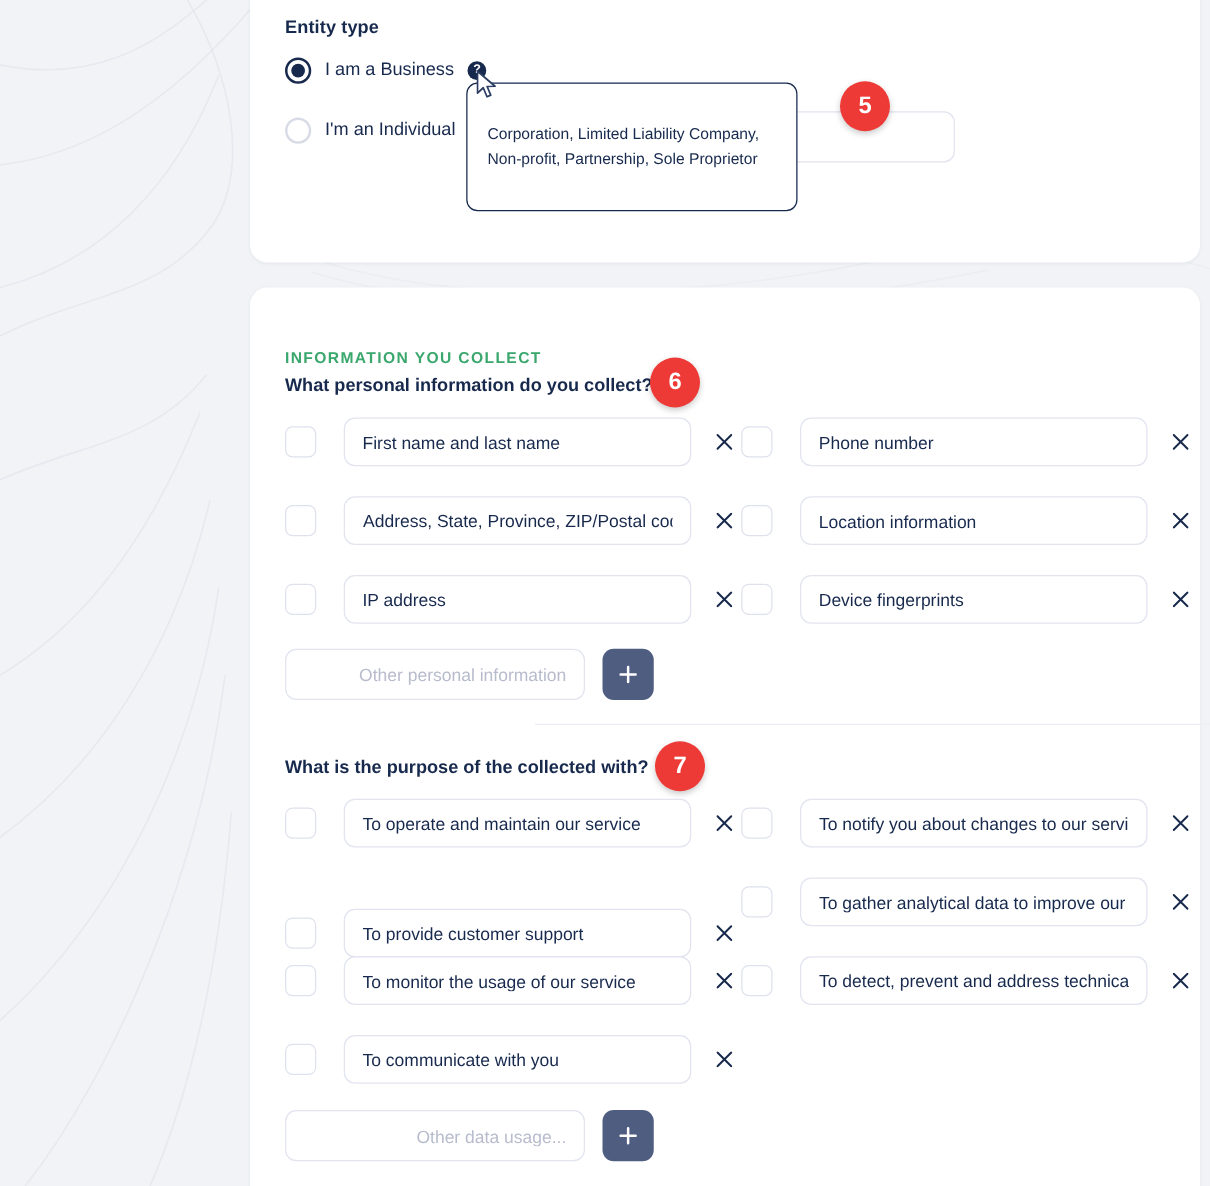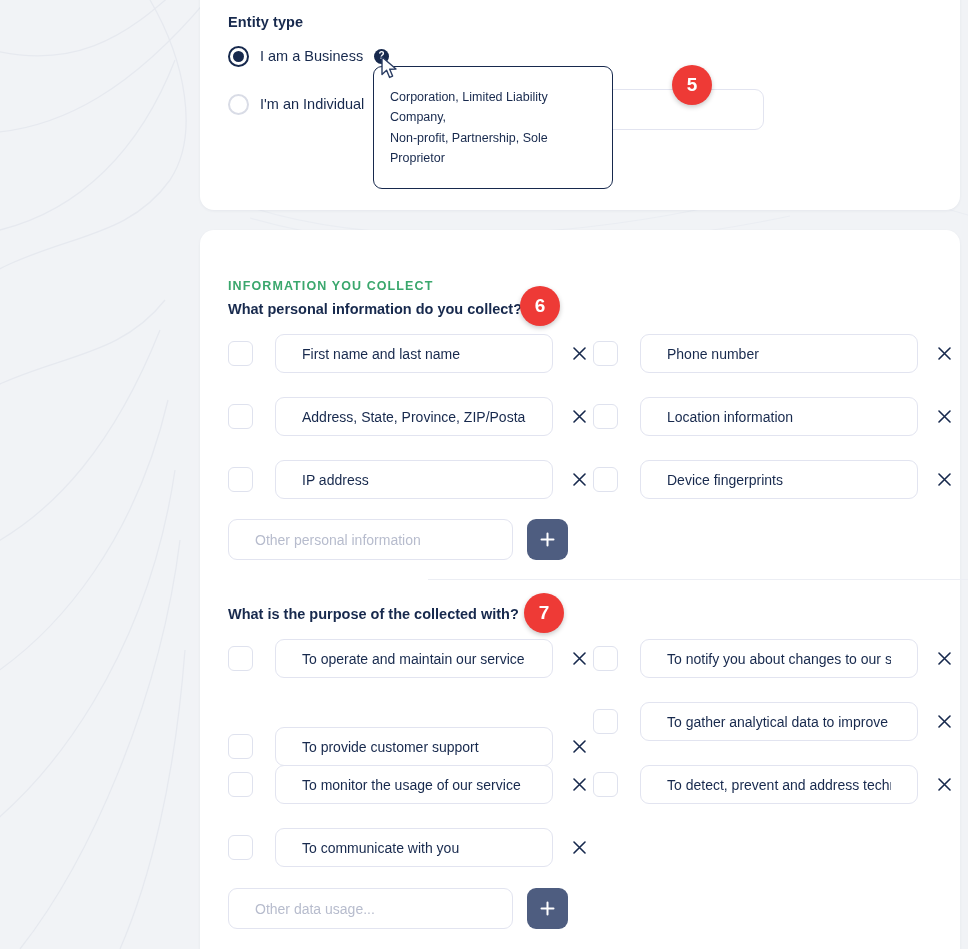--- a/index.html
+++ b/index.html
@@ -111,22 +111,22 @@
     justify-content: center;
     line-height: 1;
     cursor: pointer;
   }
 
   
   #tooltip {
     position: absolute;
     left: 373px;
     top: 66px;
-    width: 240px;
-    padding: 20px 16px;
+    width: 265px;
+    padding: 30px 16px;
     background: #ffffff;
     border: 1.5px solid #17294d;
     border-radius: 9px;
     font-size: 12.5px;
     line-height: 1.62;
     color: #17294d;
     z-index: 40;
   }
 
   
@@ -158,21 +158,21 @@
   #badge-7 { left: 524px; top: 593px; }
 
   
   .text-input {
     border: 1px solid #e2e4f0;
     border-radius: 9px;
     background: #fff;
     font-family: "Liberation Sans", sans-serif;
     font-size: 14px;
     color: #17294d;
-    padding: 0 26px;
+    padding: 0 14px;
     outline: none;
     overflow: hidden;
     white-space: nowrap;
     text-overflow: clip;
   }
   .text-input::placeholder { color: #b7bccd; }
 
   #business-name-input {
     position: absolute;
     left: 228px;
@@ -212,22 +212,23 @@
     flex: 0 0 auto;
   }
 
   
   .add-row {
     position: absolute;
     display: flex;
     align-items: center;
   }
   .other-input {
-    width: 285px;
+    width: 240px;
     height: 41px;
+    text-align: right;
   }
   .add-btn {
     width: 41px;
     height: 41px;
     margin-left: 14px;
     border-radius: 9px;
     background: #4e5d80;
     border: none;
     display: flex;
     align-items: center;

